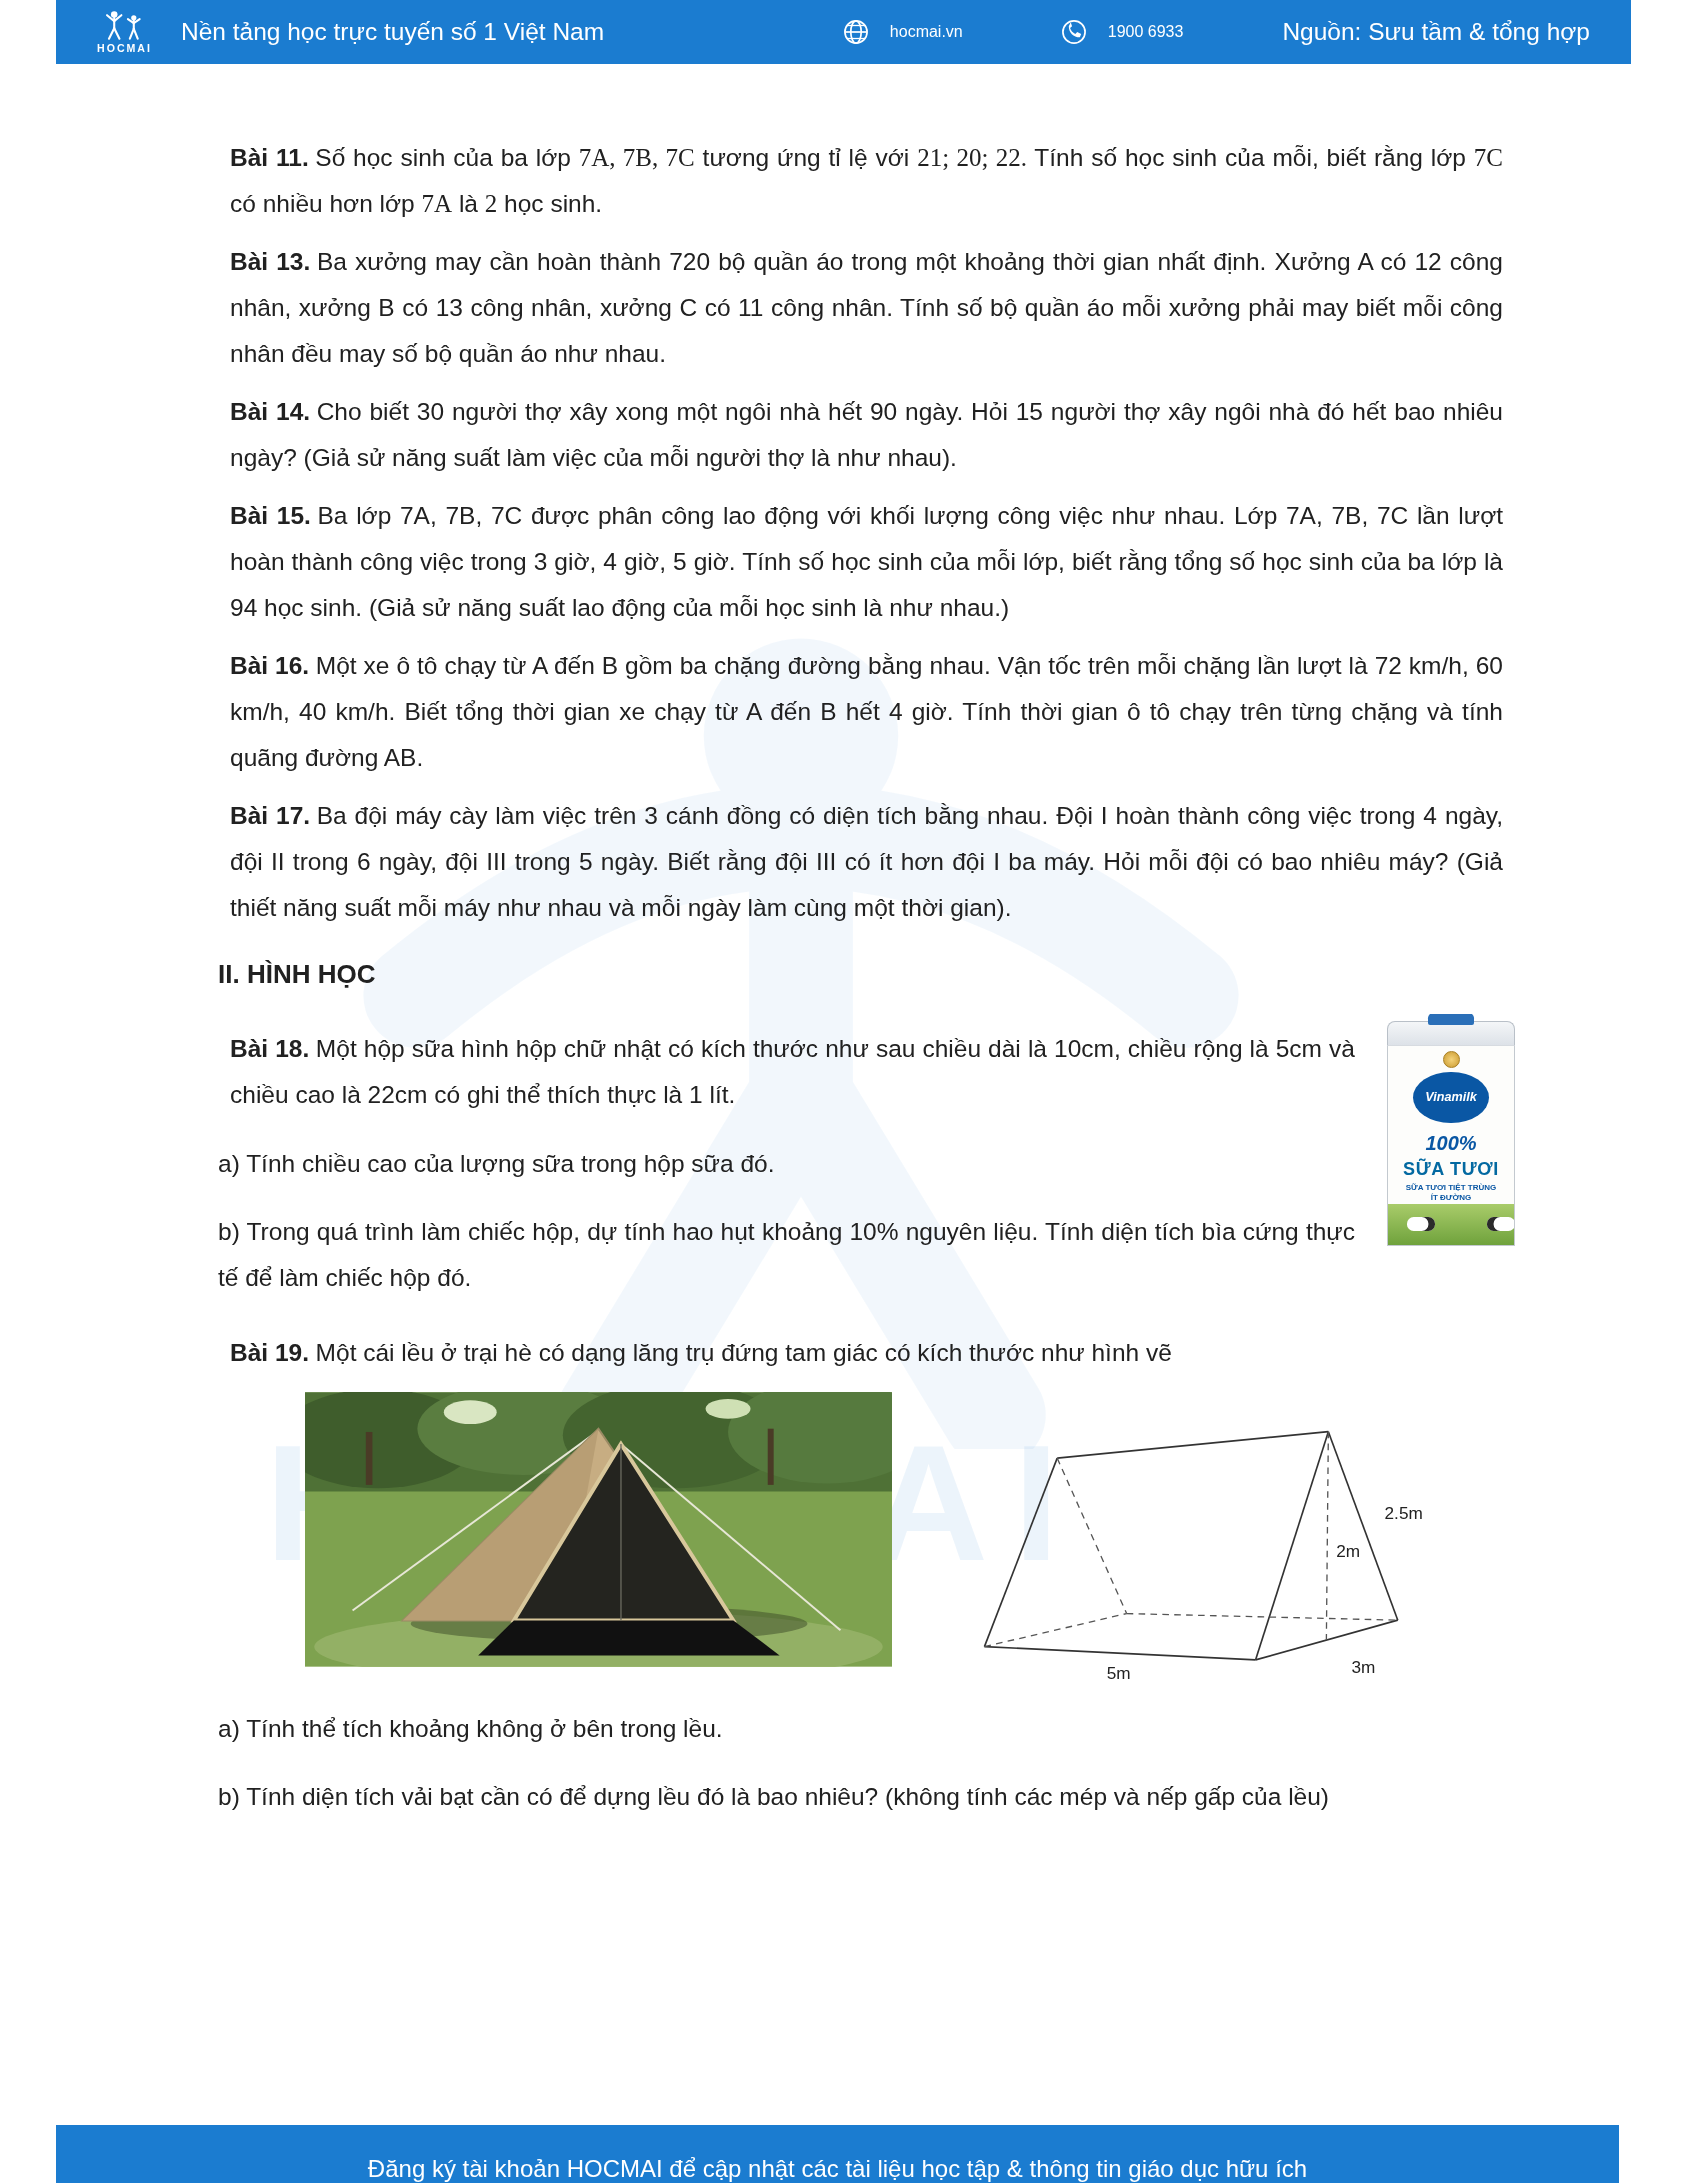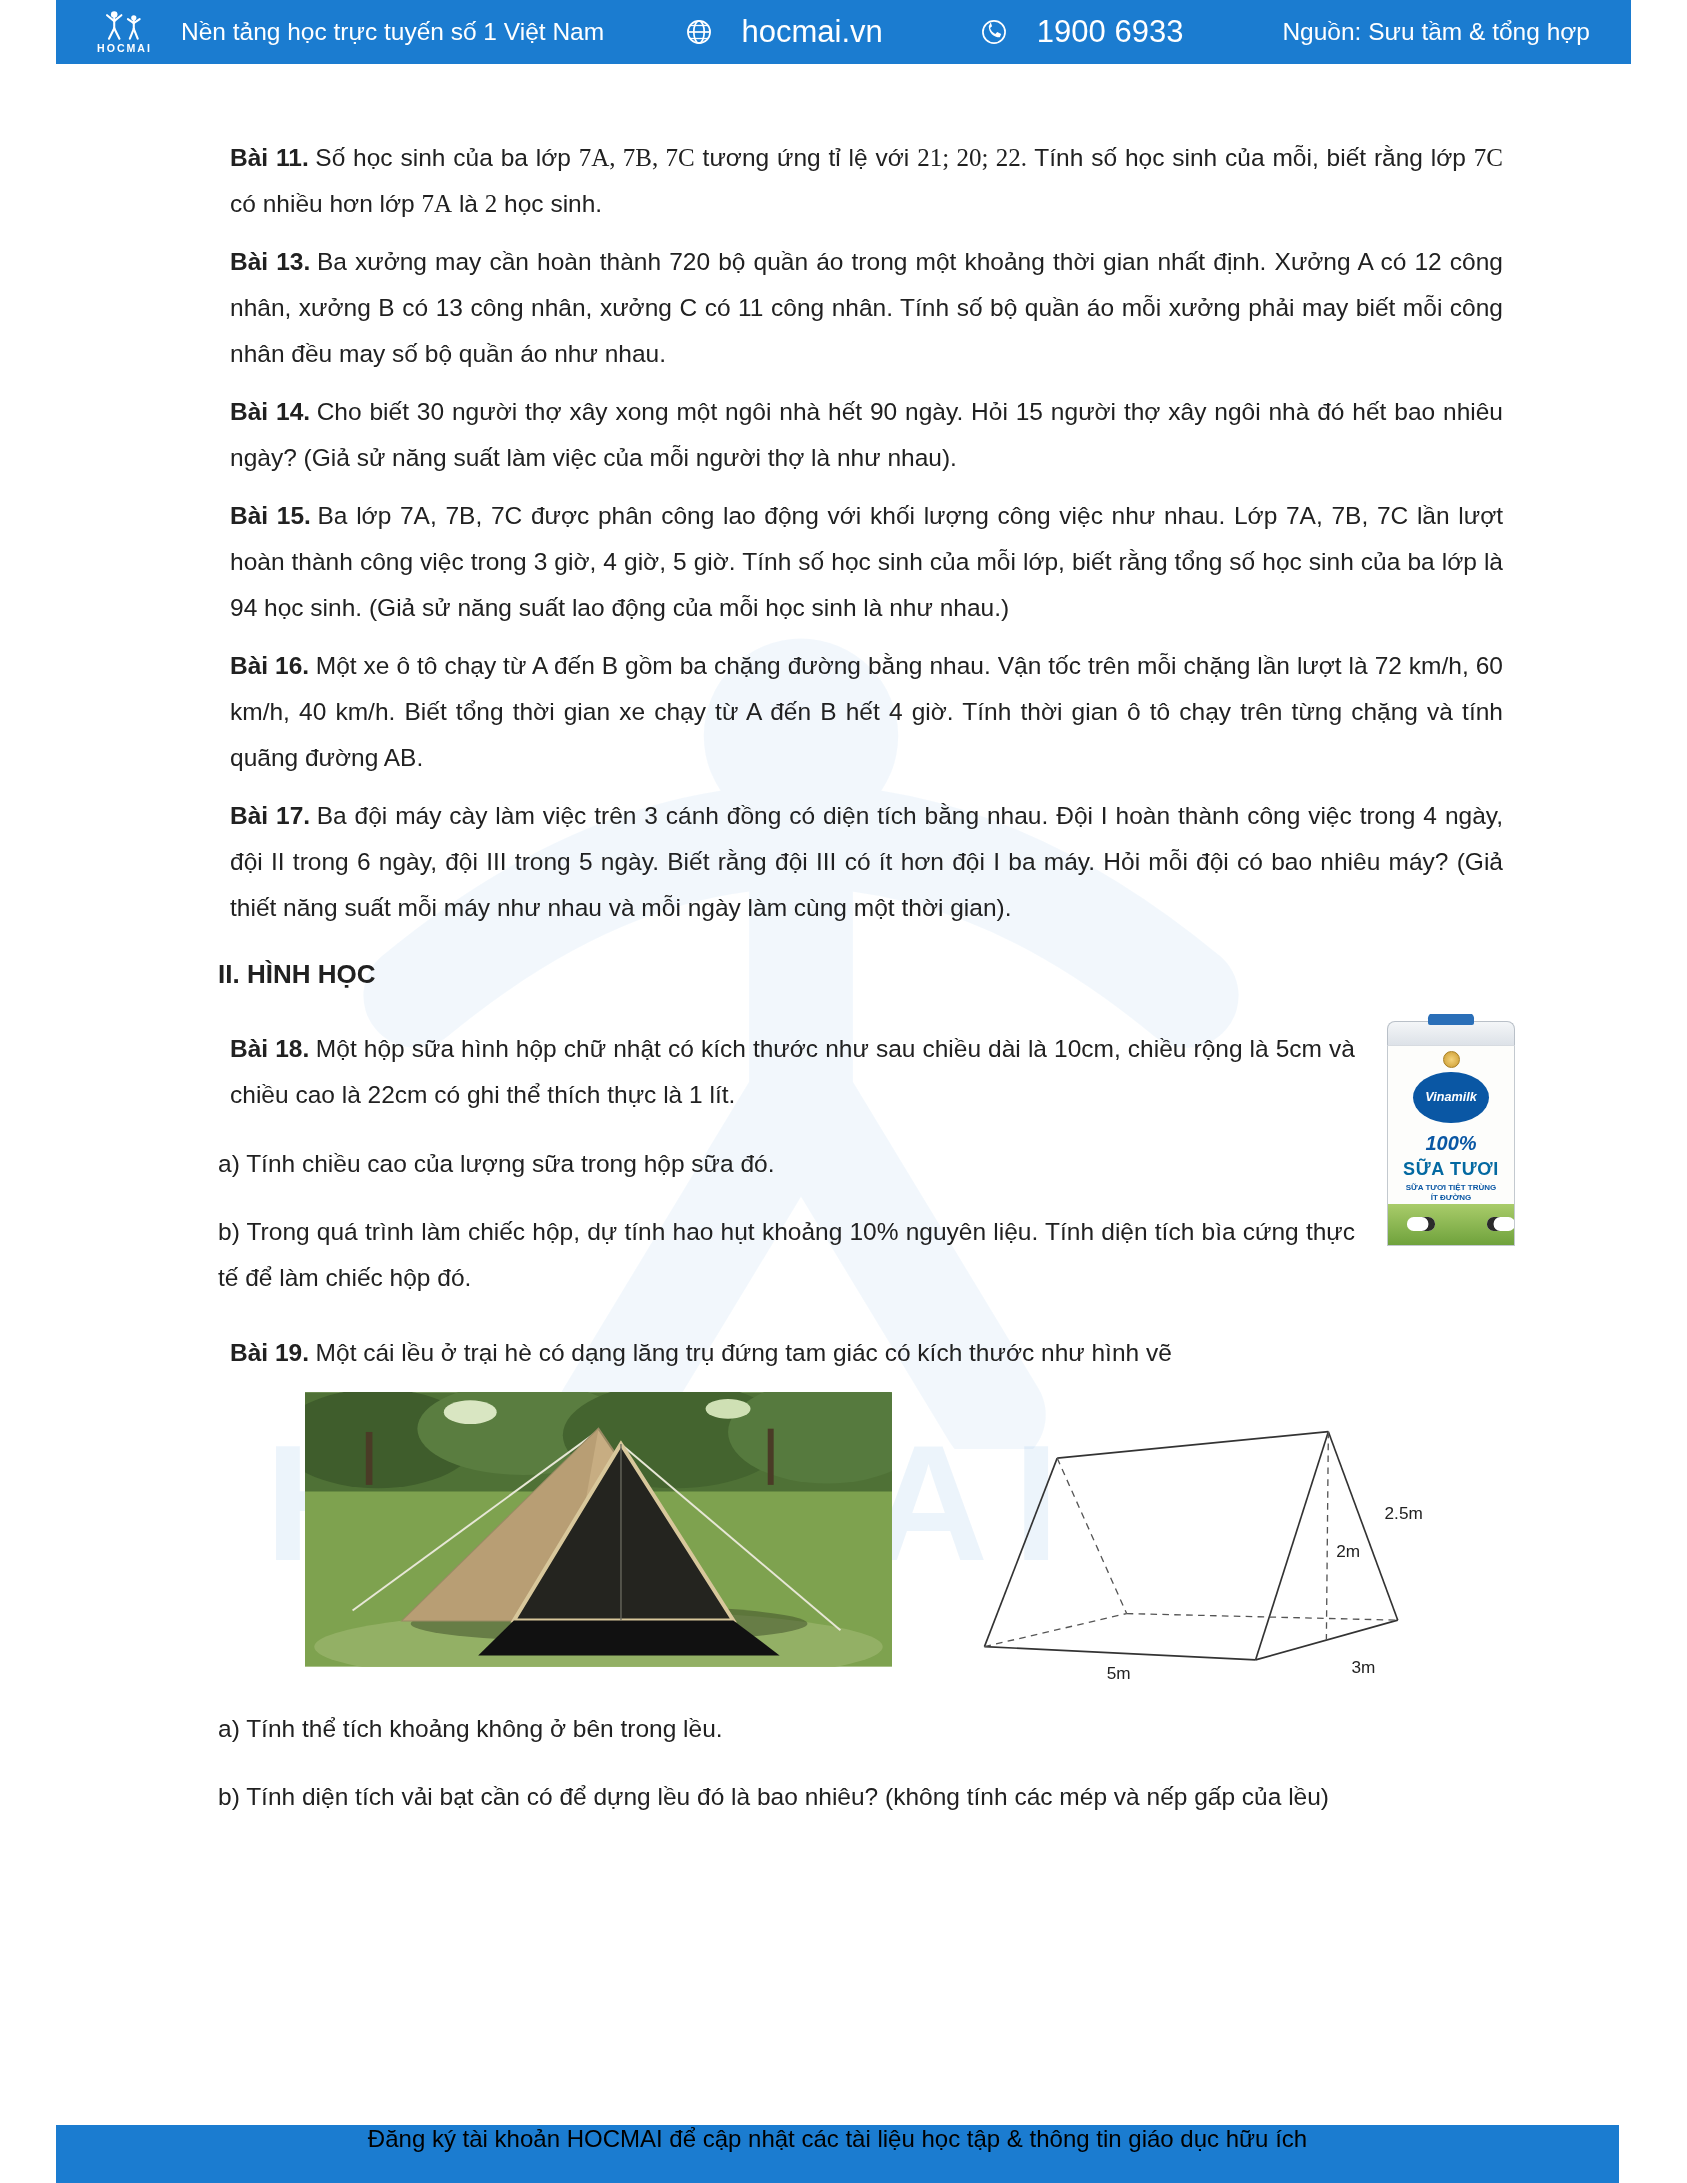--- a/index.html
+++ b/index.html
@@ -19,21 +19,21 @@
 
   
   .hdr {
     position:absolute; top:0; left:56px; right:56px; height:64px; z-index:2;
     background:#1b7cd0; color:#fff; display:flex; align-items:center; padding:0 41px;
   }
   .brand { display:flex; flex-direction:column; align-items:center; margin-right:29px; }
   .brand-name { font-size:10.6px; font-weight:700; letter-spacing:2px; margin-top:1.3px; }
   .tagline { font-size:24.5px; }
   .hmeta { display:flex; align-items:center; margin-left:auto; }
-  .hitem { display:flex; align-items:center; gap:28px; font-size:31px;text-align:center; }
+  .hitem { display:flex; align-items:center; gap:19px; font-size:16px;text-align:center; }
   .hitem + .hitem { margin-left:96px; }
   .hsrc { margin-left:99px; font-size:24.5px; }
 
   
   .main {
     position:absolute; top:123px; left:218px; width:1297px; z-index:1;
     font-size:24.5px; line-height:46px; text-align:justify;
   }
   .prob { margin:12px; }
   .lbl { font-weight:700; margin-right:6.6px; }
@@ -71,21 +71,21 @@
          box-shadow: inset -6.6px 0 0 #2b2b2b; }
   .cow1 { left:18.5px; } .cow2 { left:99px; transform:scaleX(-1); }
 
   
   .figures { display:flex; align-items:flex-start; gap:66px; margin:16px 0 0 87px; }
   .figures svg { display:block; }
 
   
   .ftr {
     position:absolute; bottom:0; left:56px; right:68px; height:58px; z-index:2;
-    background:#1b7cd0; color:#000000; display:flex; align-items:flex-start; justify-content:center; font-size:24px;
+    background:#1b7cd0; color:#ffffff; display:flex; align-items:flex-end; justify-content:center; font-size:24px;
   }
 </style>
 </head>
 <body>
 
 <div class="page">
 
   <div class="watermark">
     <svg class="wm-logo" width="1006" height="873" viewBox="0 0 600 520">
       <g stroke="#1b7cd0" stroke-width="62" stroke-linecap="round" fill="none">

